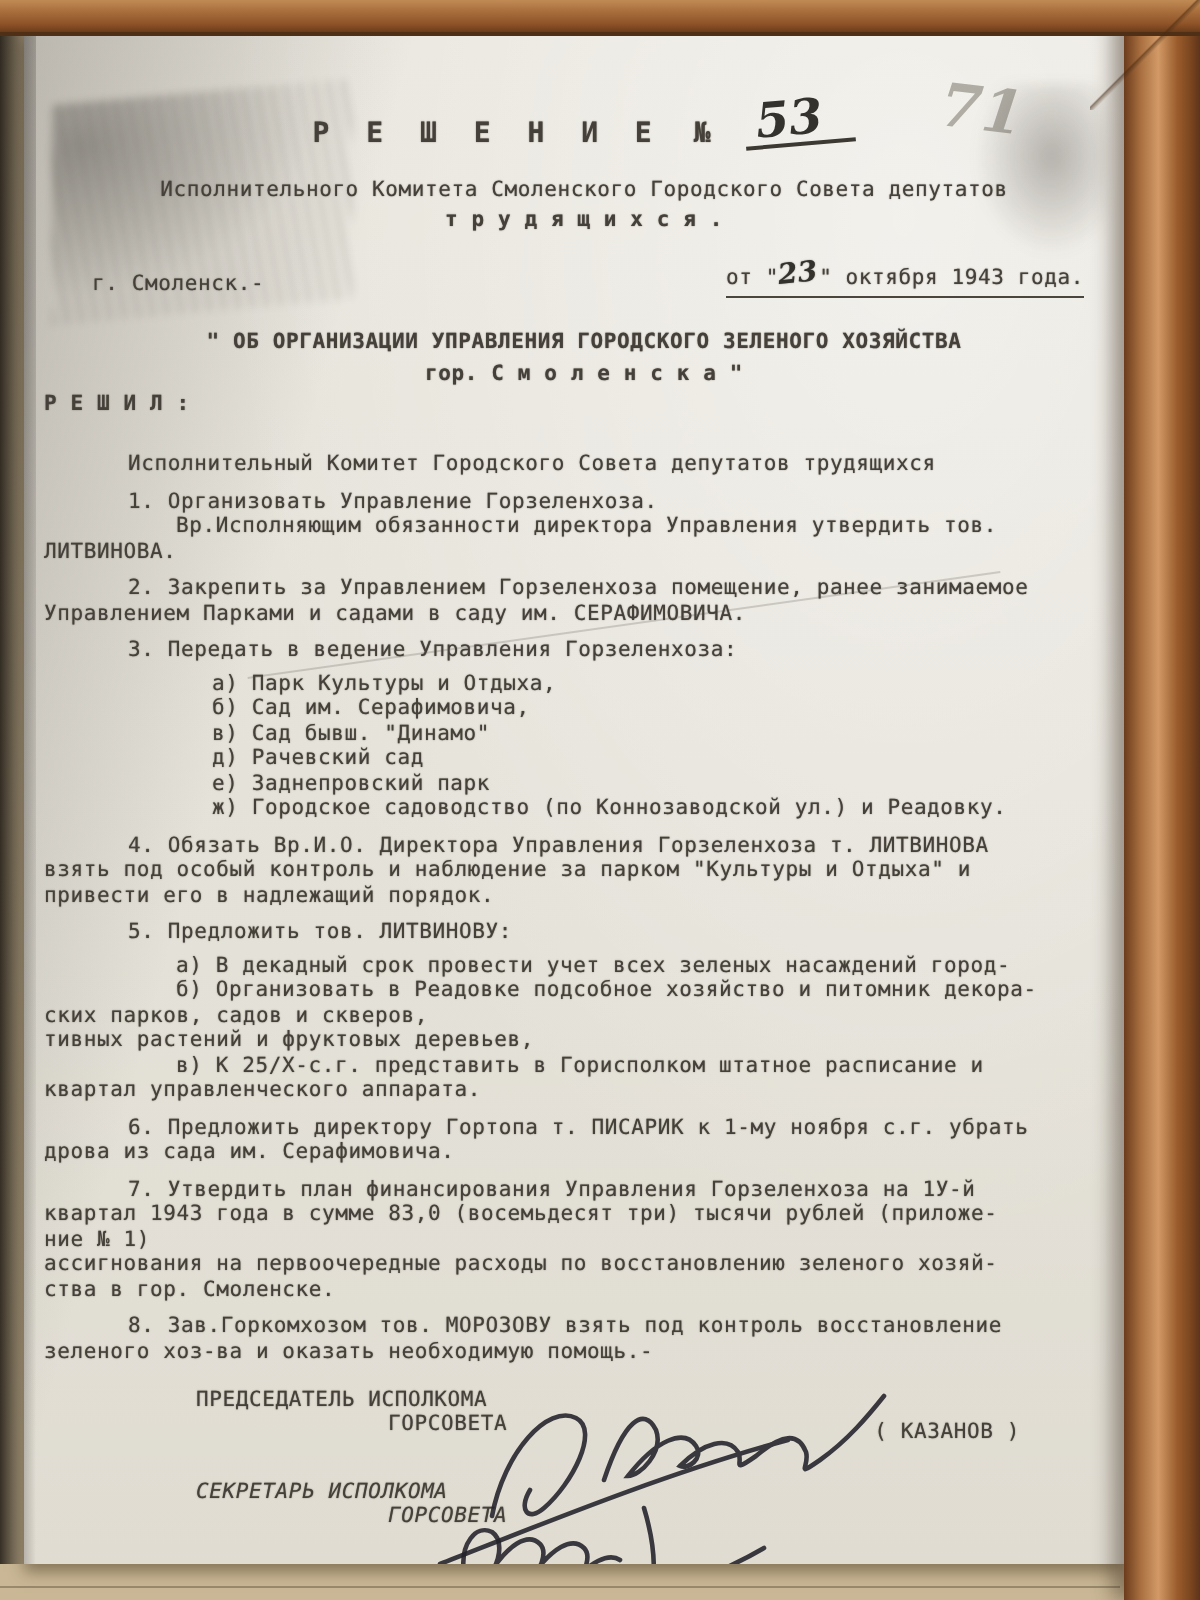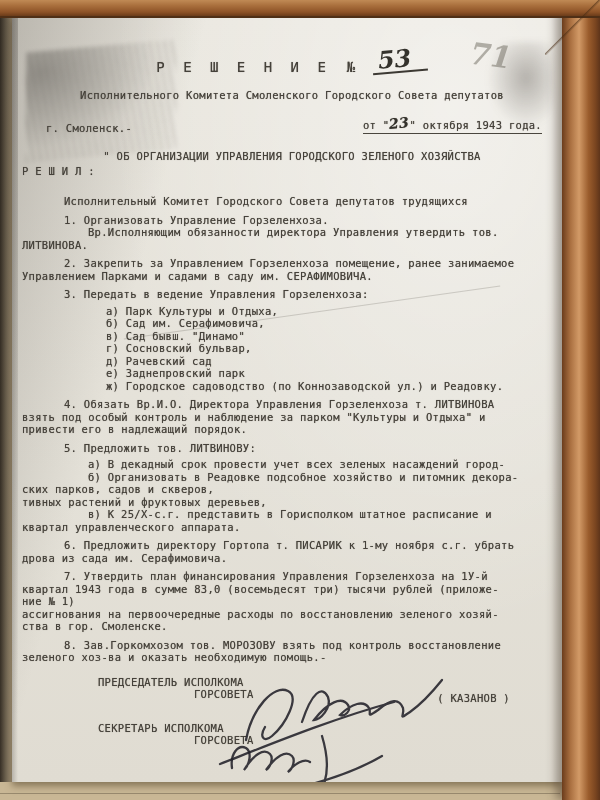--- a/index.html
+++ b/index.html
@@ -61,21 +61,21 @@
     background:linear-gradient(90deg,rgba(28,23,18,.85),rgba(28,23,18,.25) 60%,rgba(28,23,18,0)),
                linear-gradient(180deg,rgba(28,23,18,.2) 0%,rgba(28,23,18,0) 92%);
   }
 
   
   .content{padding:30px 6px 0 16px;position:relative;}
   .ln{
     font-size:10.5px;line-height:12.5px;color:#45413a;letter-spacing:.3px;
     white-space:pre;text-shadow:0 0 .7px rgba(70,64,55,.75);
   }
-  .bold{font-weight:normal;}
+  .bold{font-weight:bold;}
   .center{text-align:center;}
   .ind1{padding-left:36px;}
   .ind2{padding-left:78px;}
   .ind3{padding-left:60px;}
   .flush{margin-left:-6px;}
   .gap4{margin-top:4px;} .gap6{margin-top:6px;} .gap16{margin-top:16px;} .gap18{margin-top:18px;}
 
   .title-row{display:flex;justify-content:center;align-items:flex-end;margin-top:2px;}
   .title-txt{font-size:14px;letter-spacing:5px;}
   .hand-lg{
@@ -96,21 +96,21 @@
     font-size:30px;color:rgba(95,90,80,.45);transform:rotate(7deg);z-index:12;
   }
 
   
   .sig-block{position:relative;margin-top:12px;height:112px;}
   .sig-role{padding-left:70px;}
   .sig-role .ln{line-height:12px;}
   .sig-role-2{padding-left:96px;}
   .sig-name-1{position:absolute;right:46px;top:16px;}
   .sig-svg{position:absolute;left:186px;top:-18px;z-index:3;}
-  .sig-row2{margin-top:22px;}
+  .sig-row2{margin-top:22px;font-style:italic;}
 </style>
 </head>
 <body>
 
 <div class="photo">
 
   <div class="paper">
     <div class="smudge-tl"></div>
     <div class="smudge-tr"></div>
     <div class="crease"></div>
@@ -118,44 +118,45 @@
 
     <div class="content">
 
       <div class="title-row">
         <span class="ln bold title-txt">Р Е Ш Е Н И Е</span>
         <span class="ln bold title-txt" style="margin-left:16px">№</span>
         <span class="hand-lg">53</span>
       </div>
 
       <div class="ln center gap16">Исполнительного Комитета Смоленского Городского Совета депутатов</div>
+      <div class="ln center bold" style="margin-top:2px">т р у д я щ и х с я .</div>
 
       <div class="date-row gap16">
         <span class="ln flush">г. Смоленск.-</span>
         <span class="ln date-wrap"><span>от "</span><span class="hand-sm">23</span><span>" октября 1943 года.</span></span>
       </div>
 
       <div class="ln center bold gap16">" ОБ ОРГАНИЗАЦИИ УПРАВЛЕНИЯ ГОРОДСКОГО ЗЕЛЕНОГО ХОЗЯЙСТВА</div>
+      <div class="ln center bold gap4">гор. С м о л е н с к а "</div>
 
       <div class="ln bold flush" style="margin-top:2px">Р Е Ш И Л :</div>
       <div class="ln ind1 gap18">Исполнительный Комитет Городского Совета депутатов трудящихся</div>
 
       <div class="ln ind1 gap6">1. Организовать Управление Горзеленхоза.</div>
       <div class="ln ind3">Вр.Исполняющим обязанности директора Управления утвердить тов.</div>
       <div class="ln flush">ЛИТВИНОВА.</div>
 
       <div class="ln ind1 gap6">2. Закрепить за Управлением Горзеленхоза помещение, ранее занимаемое</div>
       <div class="ln flush">Управлением Парками и садами в саду им. СЕРАФИМОВИЧА.</div>
 
       <div class="ln ind1 gap6">3. Передать в ведение Управления Горзеленхоза:</div>
 
       <div class="ln ind2 gap4">а) Парк Культуры и Отдыха,</div>
       <div class="ln ind2">б) Сад им. Серафимовича,</div>
       <div class="ln ind2">в) Сад бывш. "Динамо"</div>
-      <div class="ln ind2">г) Сосновский бульвар,</div>
       <div class="ln ind2">д) Рачевский сад</div>
       <div class="ln ind2">е) Заднепровский парк</div>
       <div class="ln ind2">ж) Городское садоводство (по Коннозаводской ул.) и Реадовку.</div>
 
       <div class="ln ind1 gap6">4. Обязать Вр.И.О. Директора Управления Горзеленхоза т. ЛИТВИНОВА</div>
       <div class="ln flush">взять под особый контроль и наблюдение за парком "Культуры и Отдыха" и</div>
       <div class="ln flush">привести его в надлежащий порядок.</div>
 
       <div class="ln ind1 gap6">5. Предложить тов. ЛИТВИНОВУ:</div>
       <div class="ln ind3 gap4">а) В декадный срок провести учет всех зеленых насаждений город-</div>

